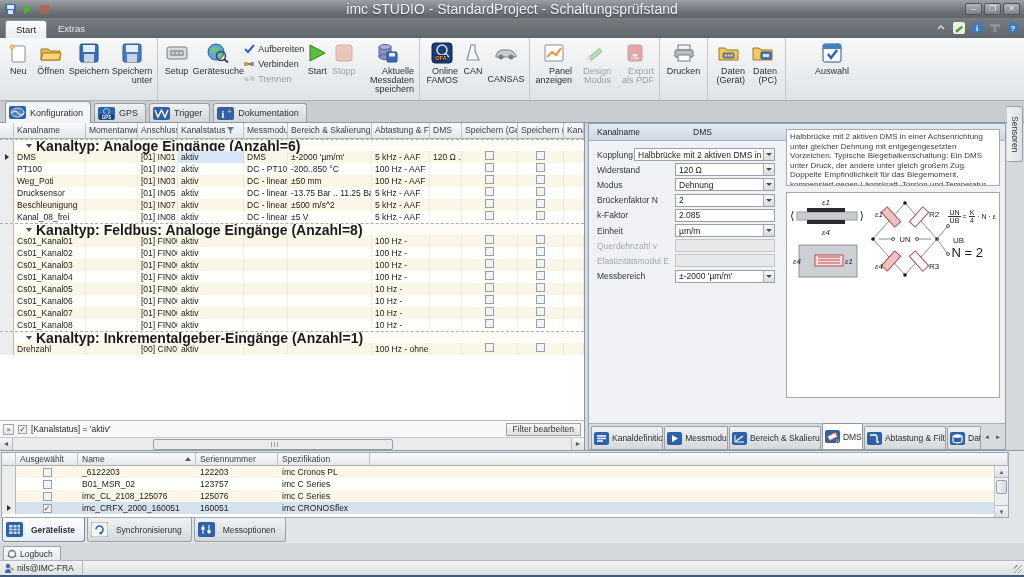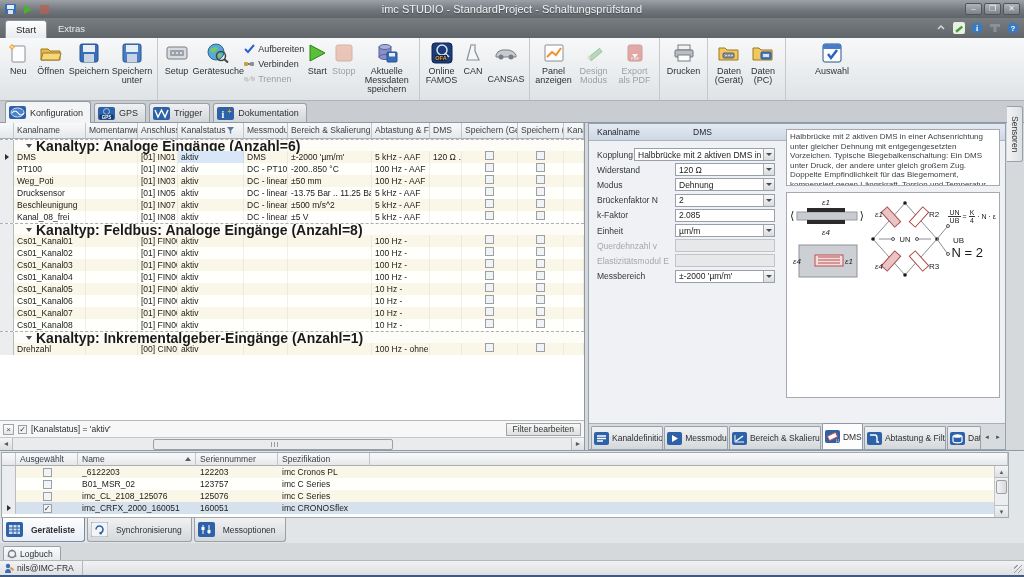--- a/index.html
+++ b/index.html
@@ -2,37 +2,37 @@
 <html><head>
 <meta charset="utf-8">
 <style>
 *{margin:0;padding:0;box-sizing:border-box;}
 html,body{background:#9aa0a6;}
 body{font-family:"Liberation Sans","DejaVu Sans",sans-serif;}
 #window{position:relative;width:1024px;height:577px;background:#d6d9dc;overflow:hidden;border-bottom:2px solid #3f5a7c;}
 
 
 .titlebar{position:absolute;left:0;top:0;right:0;height:18px;background:linear-gradient(#9ba1a6,#72787d 55%,#5e6468);display:flex;align-items:center;}
-.title{position:absolute;left:0;right:0;text-align:center;color:#f1f3f5;font-size:11px;line-height:18px;text-shadow:0 1px 1px rgba(0,0,0,.4);}
+.title{position:absolute;left:0;right:0;text-align:center;color:#f1f3f5;font-size:14px;line-height:18px;text-shadow:0 1px 1px rgba(0,0,0,.4);}
 .qat{display:flex;gap:5px;margin-left:5px;position:relative;z-index:2;}
 .qat .qi{width:12px;height:11px;display:inline-block;}
 .winbtns{margin-left:auto;display:flex;gap:2px;margin-right:4px;position:relative;z-index:2;}
 .wb{width:17px;height:12px;background:linear-gradient(#aeb4b9,#7c8287);border:1px solid #4e5458;border-radius:2px;color:#f2f2f2;font-size:8px;line-height:10px;text-align:center;}
 
 
 .tabstrip{position:absolute;top:18px;left:0;right:0;height:20px;background:linear-gradient(#787d81,#61666a);}
 .rtab{position:absolute;bottom:0;height:18px;padding:0 10px;font-size:9.5px;line-height:18px;color:#e8eaec;border-radius:3px 3px 0 0;}
 .rtab.active{background:linear-gradient(#fcfdfe,#e9ecef);color:#1d1d1d;border:1px solid #8a9096;border-bottom:none;}
 .miniicons{position:absolute;right:5px;top:4px;display:flex;gap:6px;align-items:center;}
 .mi{width:12px;height:12px;display:inline-block;}
 
 
 .ribbon{position:absolute;top:38px;left:0;right:0;height:63px;background:linear-gradient(#f7f8f9,#e9eceE 60%,#dfe3e6);border-bottom:1px solid #aeb3b8;display:flex;}
 .rgroup{position:relative;border-right:1px solid #c5c9cc;padding:1px 3px 12px 3px;display:flex;align-items:flex-start;}
-.rbtn{display:flex;flex-direction:column;align-items:center;text-align:center;padding:1px 2px;color:#2e3234;}
+.rbtn{display:flex;flex-direction:column;align-items:center;text-align:right;padding:1px 2px;color:#2e3234;}
 .rbtn .ric{height:24px;display:flex;align-items:center;justify-content:center;margin-top:1px;}
 .rbtn .lbl{font-size:9px;line-height:9px;margin-top:2px;white-space:normal;}
 .dis{opacity:.42;}
 .stack{display:flex;flex-direction:column;justify-content:center;gap:2px;padding-top:3px;}
 .sbtn{display:flex;align-items:center;gap:3px;height:13px;font-size:9px;color:#2e3234;}
 
 
 .doctabs{position:absolute;top:101px;left:0;right:0;height:22px;background:#c9cdd1;border-bottom:1px solid #8e99a6;display:flex;align-items:flex-end;padding-left:5px;gap:3px;}
 .dtab{height:19px;display:flex;align-items:center;gap:4px;padding:0 7px 0 3px;font-size:9px;color:#2c3034;background:linear-gradient(#eef0f2,#d3d6d9);border:1px solid #99a0a7;border-bottom:none;border-radius:3px 3px 0 0;}
 .dtab.active{background:#f3f4f6;height:22px;margin-bottom:-1px;border-color:#8e99a6;}

